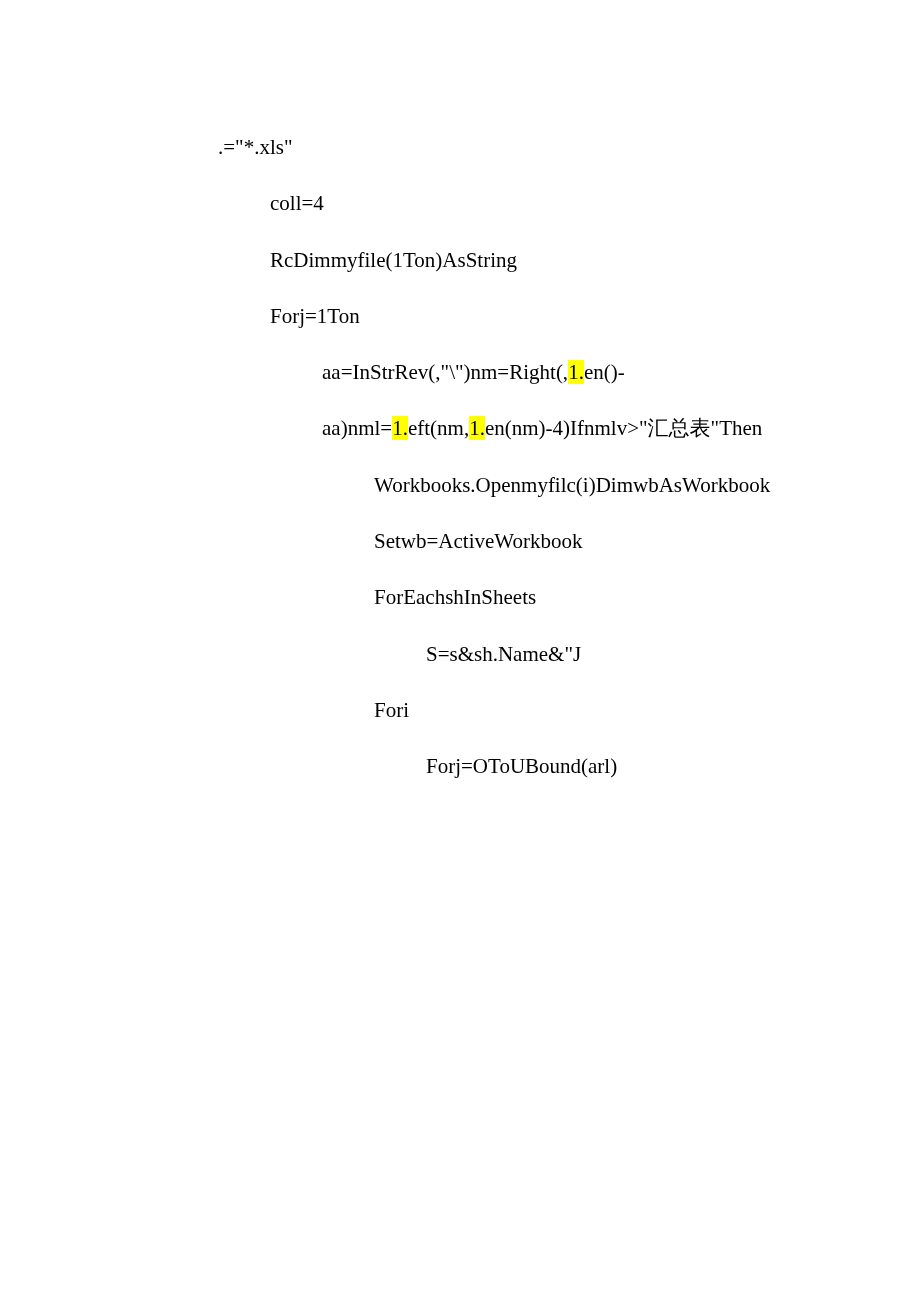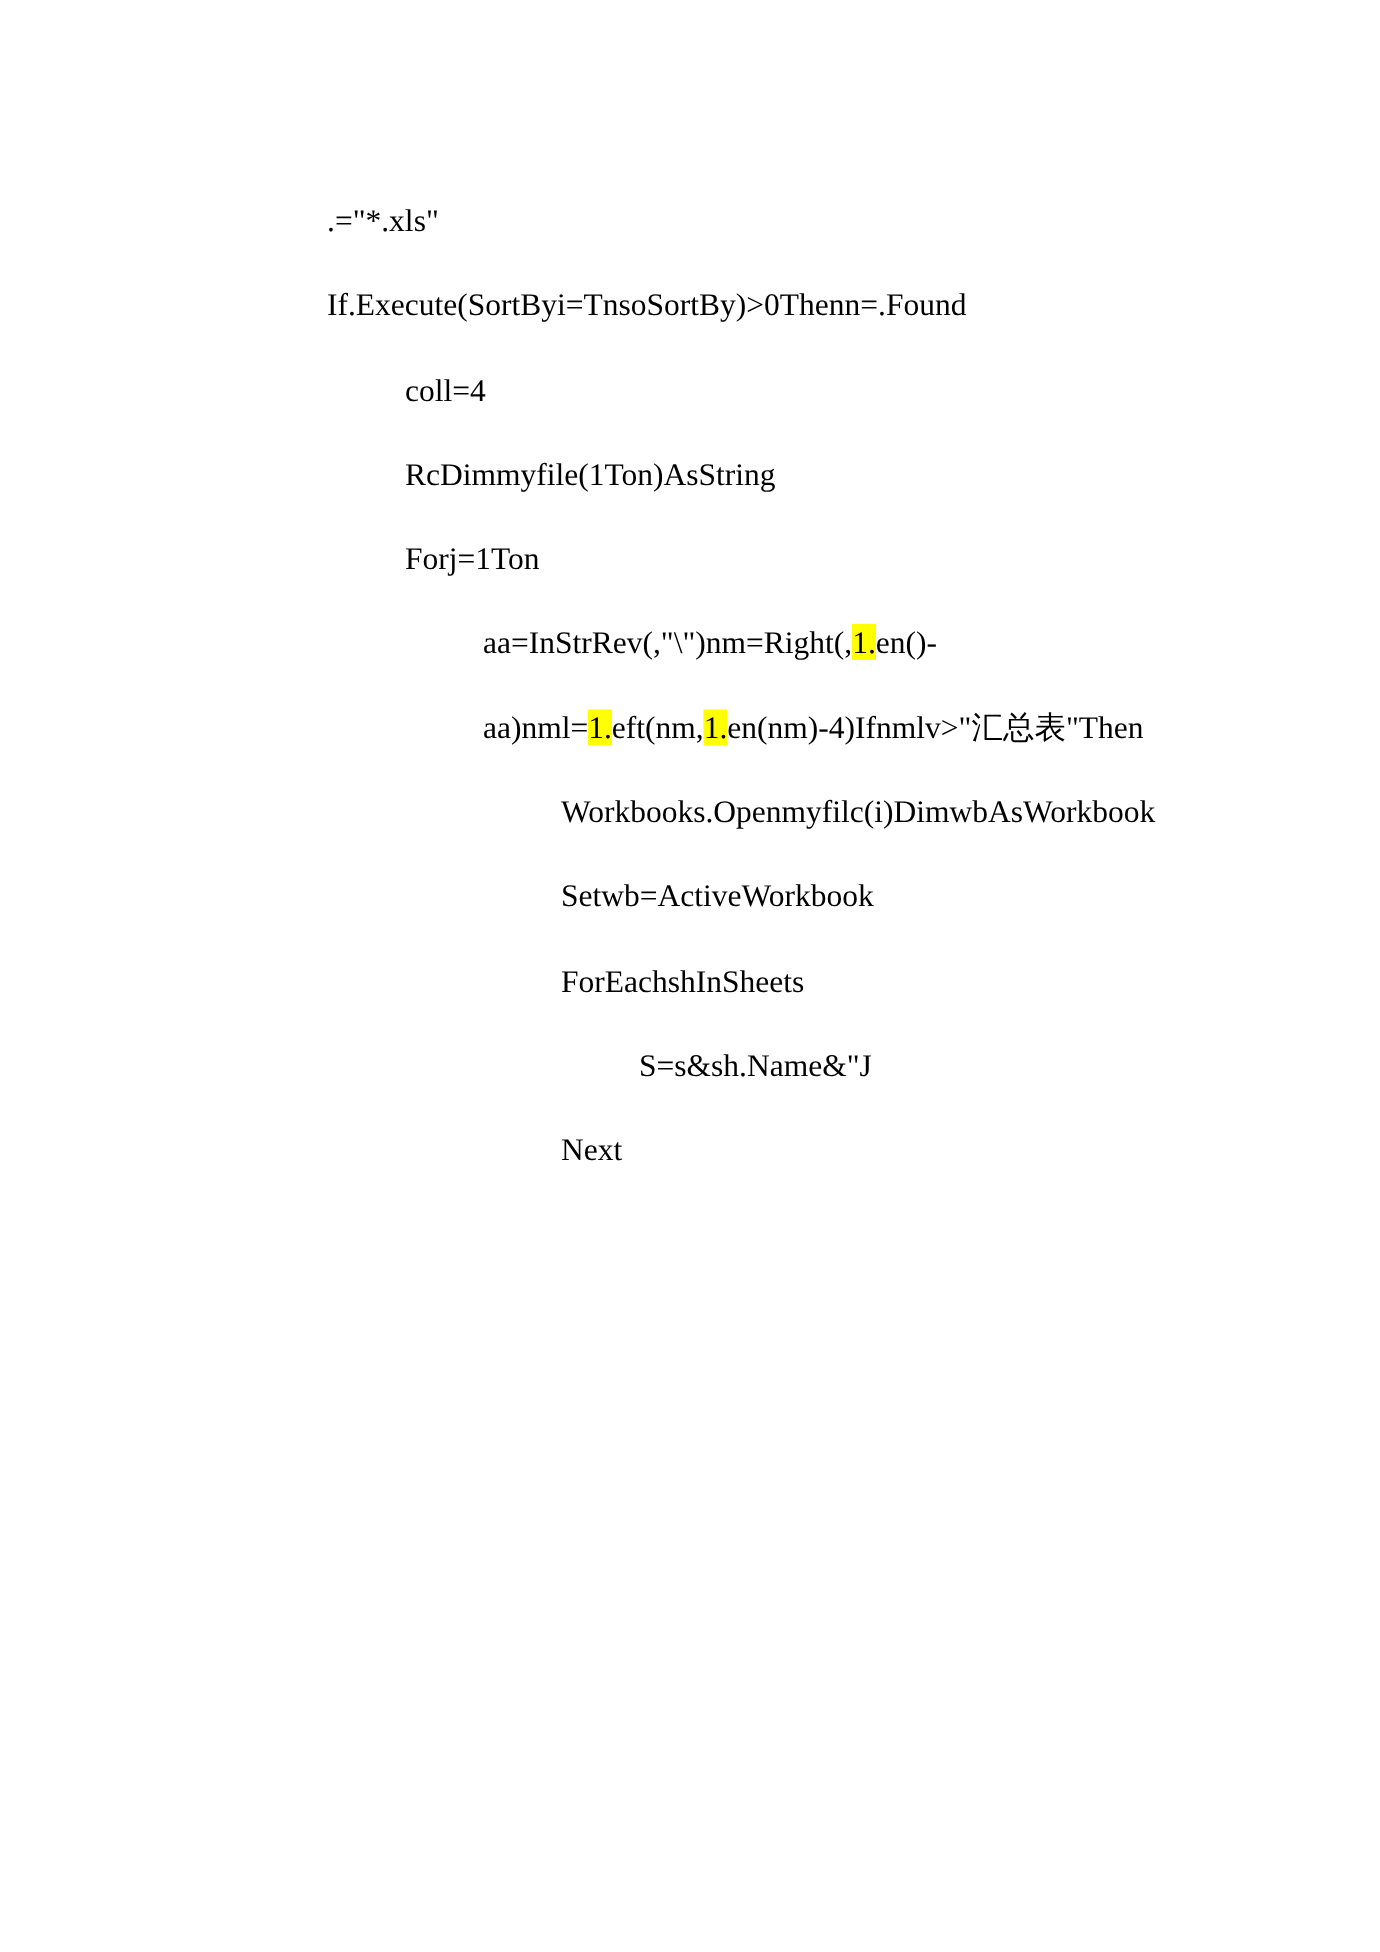--- a/index.html
+++ b/index.html
@@ -30,24 +30,24 @@
   .indent-4 { padding-left: 208px; }
   .hl {
     background-color: #ffff00;
   }
 </style>
 </head>
 <body>
 
 <div class="content">
     <div class="line indent-0"><span>.="*.xls"</span></div>
-    <div class="line indent-0"><span>If.Execute(SortByi=TnsoSortBy)&gt;0Thenn=.Found</span></div>
     <div class="line indent-1"><span>coll=4</span></div>
     <div class="line indent-1"><span>RcDimmyfile(1Ton)AsString</span></div>
     <div class="line indent-1"><span>Forj=1Ton</span></div>
     <div class="line indent-2"><span>aa=InStrRev(,"\")nm=Right(,</span><span class="hl">1.</span><span>en()-</span></div>
     <div class="line indent-2"><span>aa)nml=</span><span class="hl">1.</span><span>eft(nm,</span><span class="hl">1.</span><span>en(nm)-4)Ifnmlv&gt;"汇总表"Then</span></div>
     <div class="line indent-3"><span>Workbooks.Openmyfilc(i)DimwbAsWorkbook</span></div>
     <div class="line indent-3"><span>Setwb=ActiveWorkbook</span></div>
     <div class="line indent-3"><span>ForEachshInSheets</span></div>
     <div class="line indent-4"><span>S=s&amp;sh.Name&amp;"J</span></div>
-    <div class="line indent-3"><span>Next</span></div>
+    <div class="line indent-3"><span>Fori</span></div>
+    <div class="line indent-4"><span>Forj=OToUBound(arl)</span></div>
   </div>
 
 </body></html>

